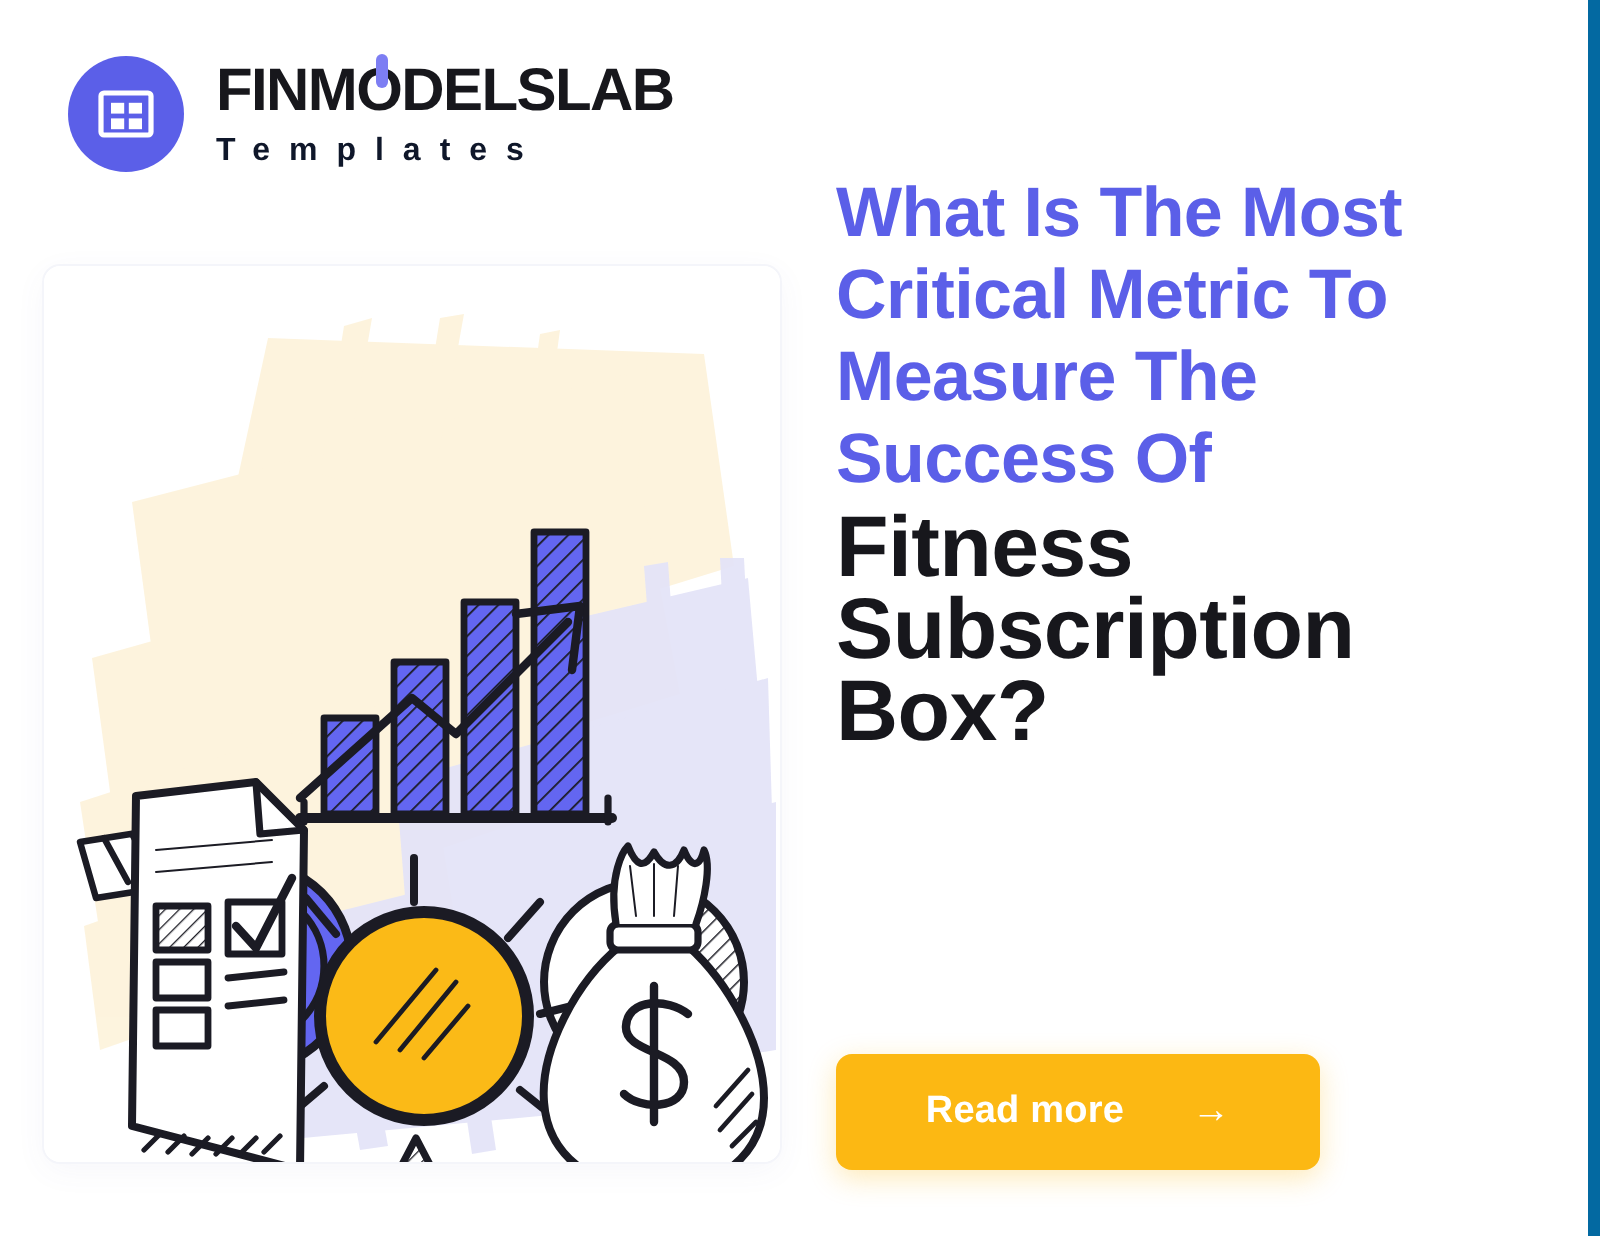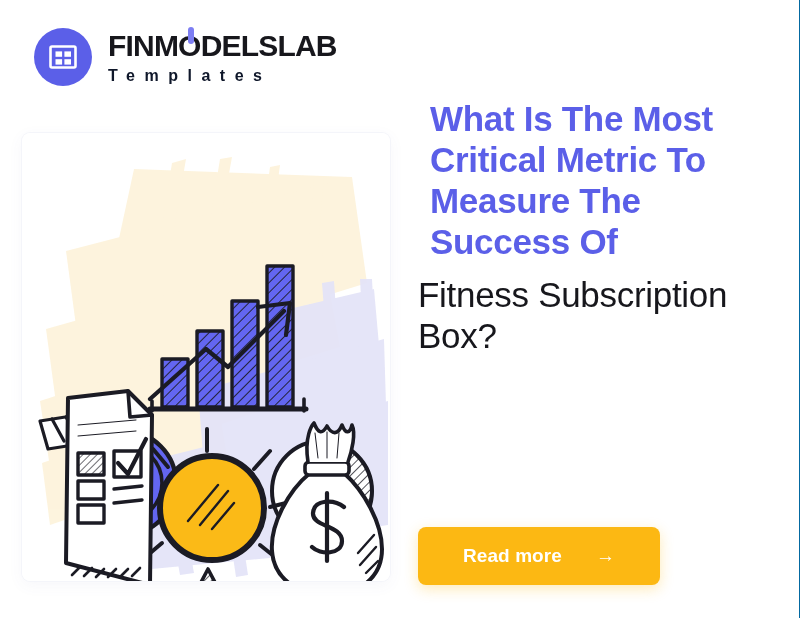--- a/index.html
+++ b/index.html
@@ -14,21 +14,21 @@
     font-family: "Liberation Sans", sans-serif;
     -webkit-font-smoothing: antialiased;
   }
 
   .banner {
     position: relative;
     width: 800px;
     height: 618px;
     background: #ffffff;
     box-sizing: border-box;
-    border-right: 1px solid #0369a1;
+    border-right: 6px solid #0369a1;
   }
 
   
   .brand {
     position: absolute;
     left: 34px;
     top: 28px;
     display: flex;
     align-items: center;
     gap: 16px;
@@ -96,32 +96,32 @@
   }
 
   
   .content {
     position: absolute;
     left: 418px;
     top: 86px;
     width: 358px;
   }
   .headline {
-    margin: 12px;
+    margin: 0;
     font-size: 35px;
     line-height: 41px;
     font-weight: 700;
     letter-spacing: -0.3px;
     color: #5b5fe8;
   }
   .subject {
     margin: 4px 0 0 0;
-    font-size: 35px;
+    font-size: 43px;
     line-height: 41px;
-    font-weight: 400;
+    font-weight: 700;
     letter-spacing: -0.3px;
     color: #17171c;
   }
 
   
   .cta {
     position: absolute;
     left: 418px;
     top: 527px;
     width: 242px;

